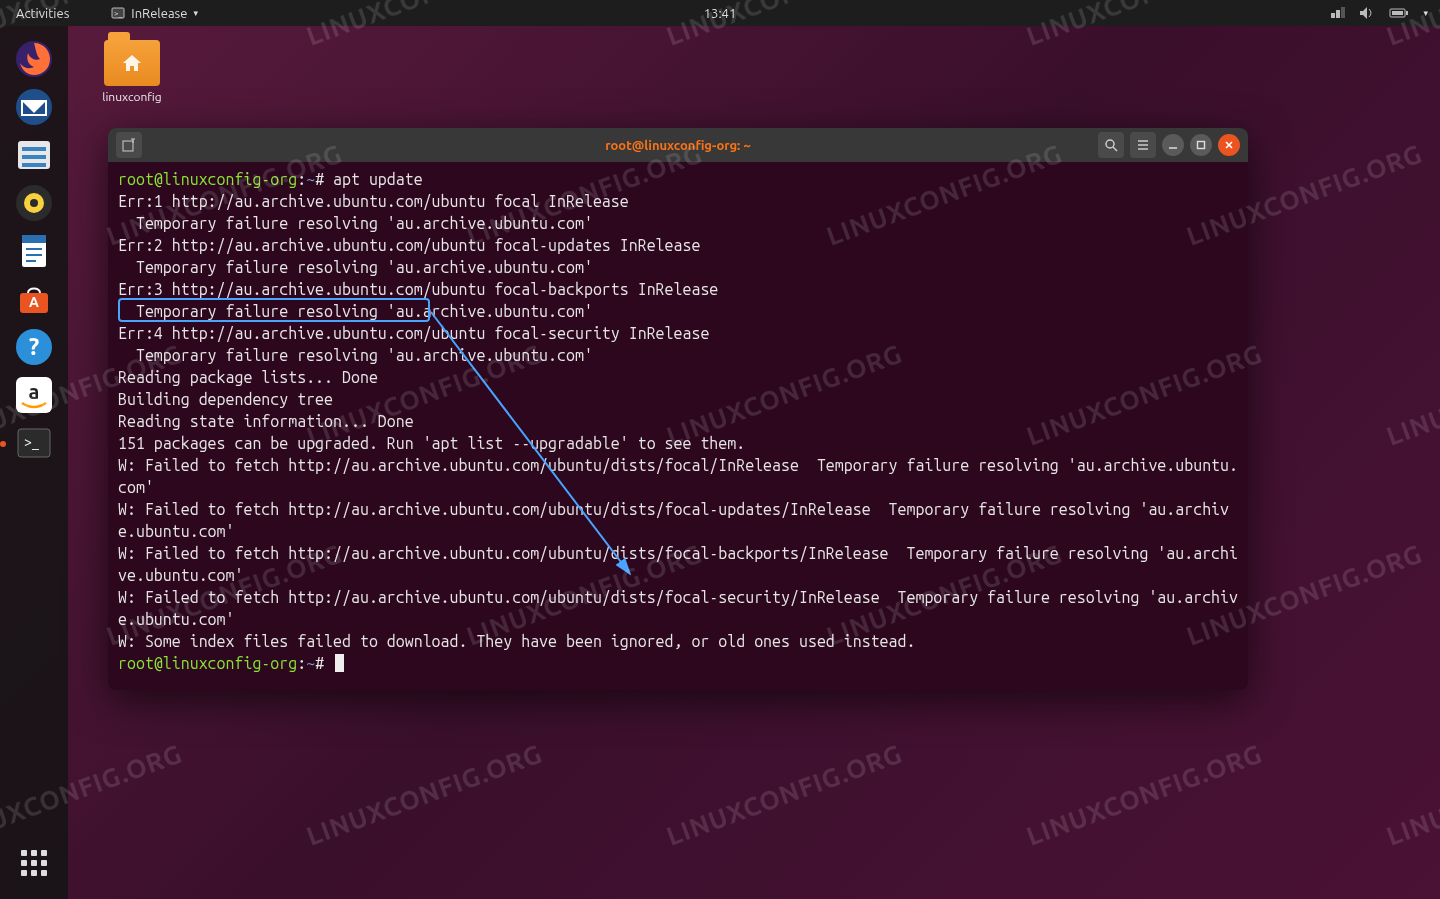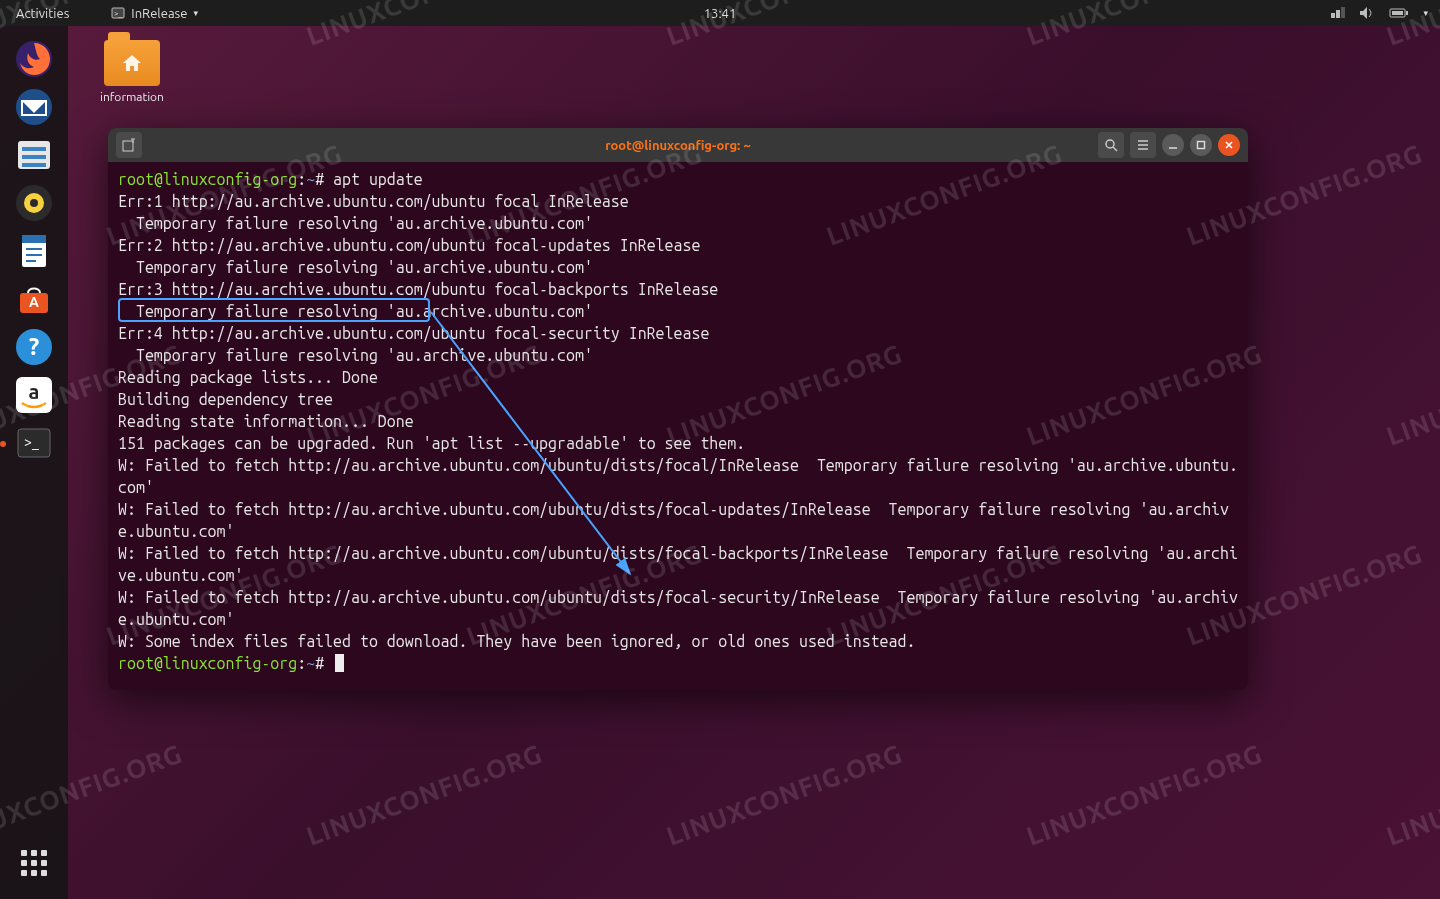--- a/index.html
+++ b/index.html
@@ -268,21 +268,21 @@
 </div>
 
 <div class="desktop-icon">
   <div class="folder">
     <div class="home">
       <svg width="20" height="18" viewBox="0 0 20 18">
           <polygon points="10,1 19,9 16,9 16,17 12,17 12,12 8,12 8,17 4,17 4,9 1,9" fill="#fff" opacity=".9"></polygon>
         </svg>
     </div>
   </div>
-  <div>information</div>
+  <div>linuxconfig</div>
 </div>
 
 <div class="window">
   <div class="titlebar">
     <div class="tb-left">
       <div class="tb-btn">
         <svg width="14" height="14" viewBox="0 0 14 14">
             <rect x="1" y="3" width="10" height="10" fill="none" stroke="#ccc"></rect>
             <line x1="9" y1="1" x2="13" y2="1" stroke="#ccc"></line>
             <line x1="11" y1="-1" x2="11" y2="3" stroke="#ccc" transform="translate(0,2)"></line>

